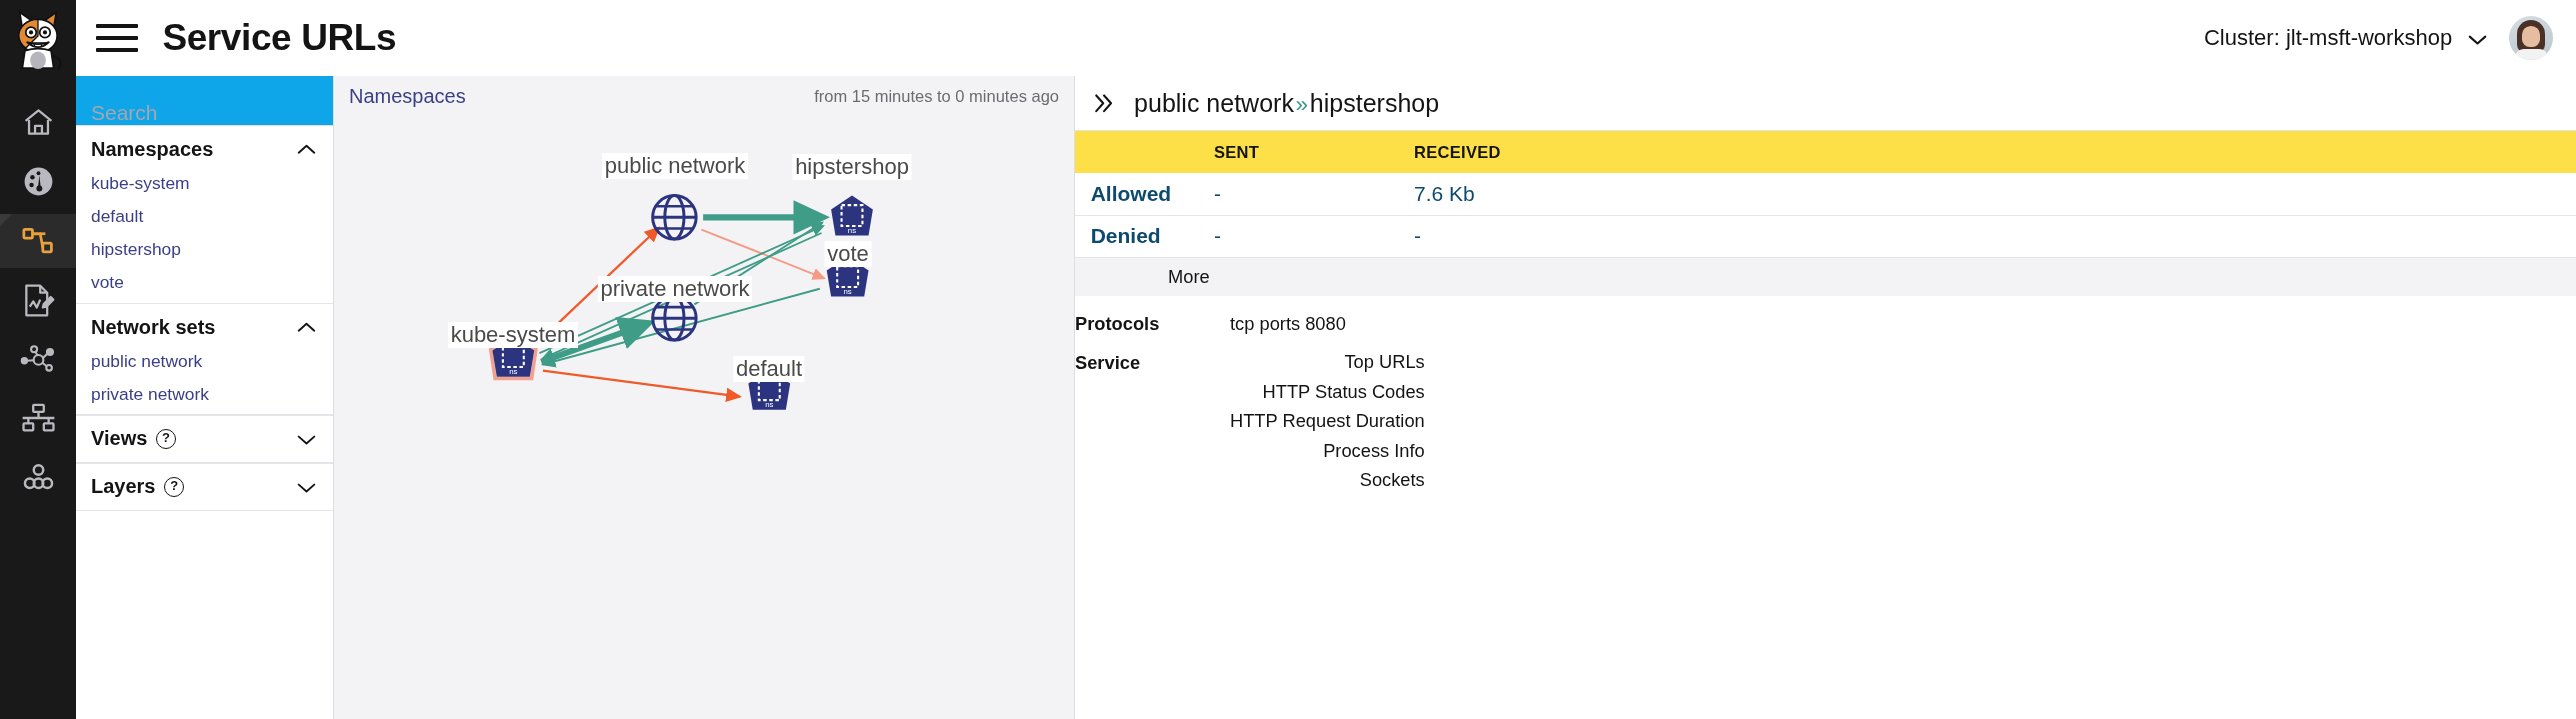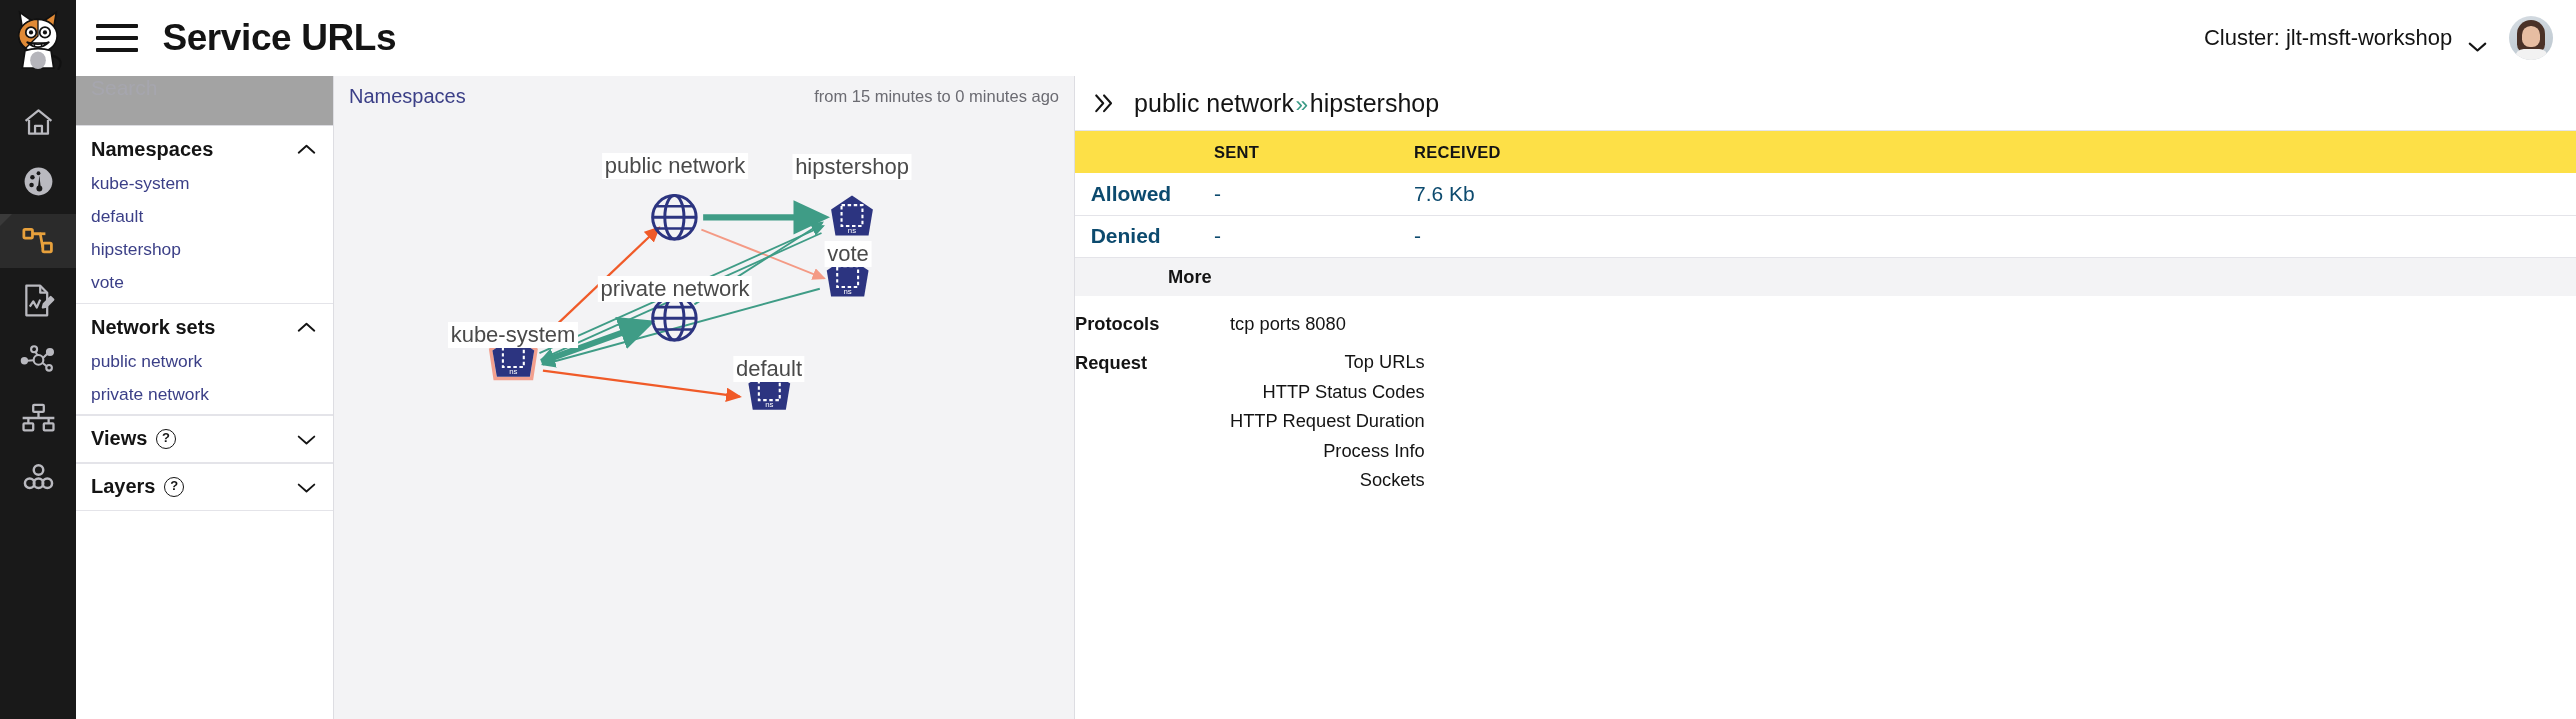--- a/index.html
+++ b/index.html
@@ -54,21 +54,21 @@
   .app-title {
     margin-left: 24.4px;
     font-size: 37px; font-weight: bold; color: #141414;
     letter-spacing: -0.4px; white-space: nowrap;
   }
   .header-right {
     margin-left: auto; margin-right: 22.6px;
     display: flex; align-items: center; gap: 22.6px;
   }
   .cluster-sel {
-    display: flex; align-items: center; gap: 15.7px;
+    display: flex; gap: 15.7px;
     font-size: 22px; color: #141414; cursor: pointer; white-space: nowrap;
   }
   .chev-down {
     width: 19px; height: 10.5px; position: relative;
   }
   .avatar {
     width: 44px; height: 44px; border-radius: 50%;
     background: linear-gradient(160deg,#d7dde3 0%,#c9d2d9 45%,#bcc6cf 100%);
     position: relative; overflow: hidden; cursor: pointer;
     flex-shrink: 0;
@@ -87,23 +87,23 @@
   }
 
   
   .sidebar {
     position: absolute; left: 76px; top: 76px;
     width: 258px; height: 644px;
     background: #ffffff;
     border-right: 0.9px solid #dddde2;
   }
   .search-row {
-    height: 50px; display: flex; align-items: flex-start;
+    height: 50px; display: flex; align-items: flex-end;
     border-bottom: 1.7px solid #dcdce1;
-    background: #a3a3a3;
+    background: #0ea5e9;
   }
   .search-input {
     border: 0; outline: none; flex: 1;
     margin-left: 15px; font-size: 21px; color: #141414;
     font-family: "Liberation Sans", sans-serif; background: transparent;
   }
   .search-input::placeholder { color: #a6a6ae; }
   .search-icon-btn { width: 35px; display:flex; align-items:center; justify-content:center; cursor:pointer; }
   .collapse-btn { width: 38px; display:flex; align-items:center; justify-content:center; cursor:pointer; }
 
@@ -187,21 +187,21 @@
   }
   .tbl tbody td.rowlabel { font-weight: bold; padding-left: 15.7px; }
   .col-label { width: 139px; }
   .col-sent { width: 200px; }
   .col-recv { width: 200px; }
 
   .more-bar {
     background: #f3f3f5; height: 38px;
     display: flex; align-items: center;
     padding-left: 93px;
-    font-size: 18.3px; font-weight: bold; color: #141414;
+    font-size: 18.3px; font-weight: normal; color: #141414;
   }
   .kv { display: flex; padding-top: 17.4px; }
   .kv .k {
     width: 155px; padding-right: 15.7px;
     font-size: 18.3px; font-weight: bold; color: #141414;
     flex-shrink: 0;
   }
   .kv .v { font-size: 18.3px; color: #141414; }
   .insight-item { font-size: 18.3px; color: #141414; line-height: 1.14; padding-bottom: 8.7px; cursor: pointer; text-align: right; }
   .insight-item:last-child { padding-bottom: 0; }
@@ -573,21 +573,21 @@
     </table>
 
     <div class="more-bar">More</div>
 
     <div class="kv">
       <div class="k">Protocols</div>
       <div class="v">tcp ports 8080</div>
     </div>
 
     <div class="kv">
-      <div class="k">Request</div>
+      <div class="k">Service</div>
       <div class="v">
         <div class="insight-item">Top URLs</div>
         <div class="insight-item">HTTP Status Codes</div>
         <div class="insight-item">HTTP Request Duration</div>
         <div class="insight-item">Process Info</div>
         <div class="insight-item">Sockets</div>
       </div>
     </div>
   </div>
 

